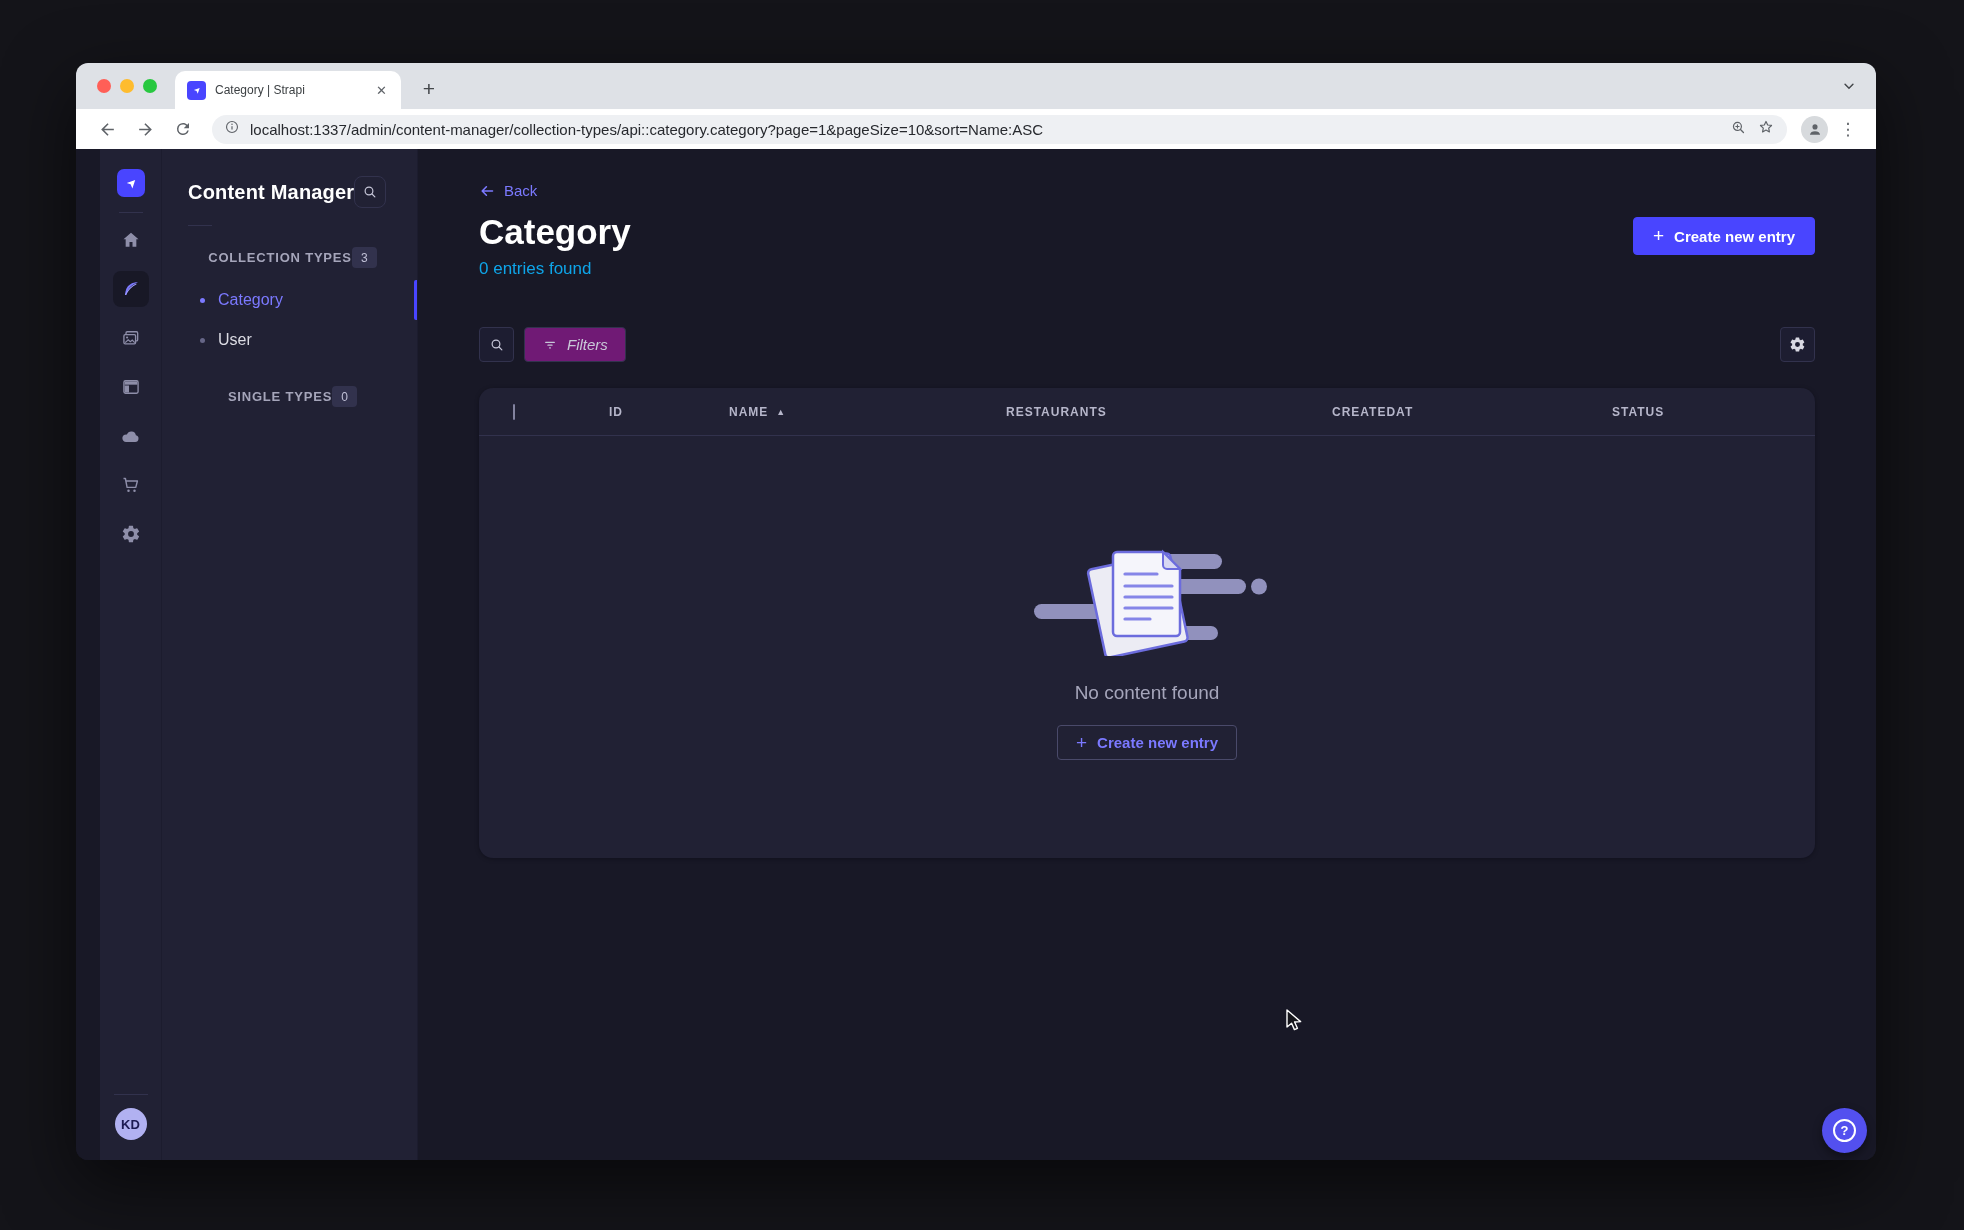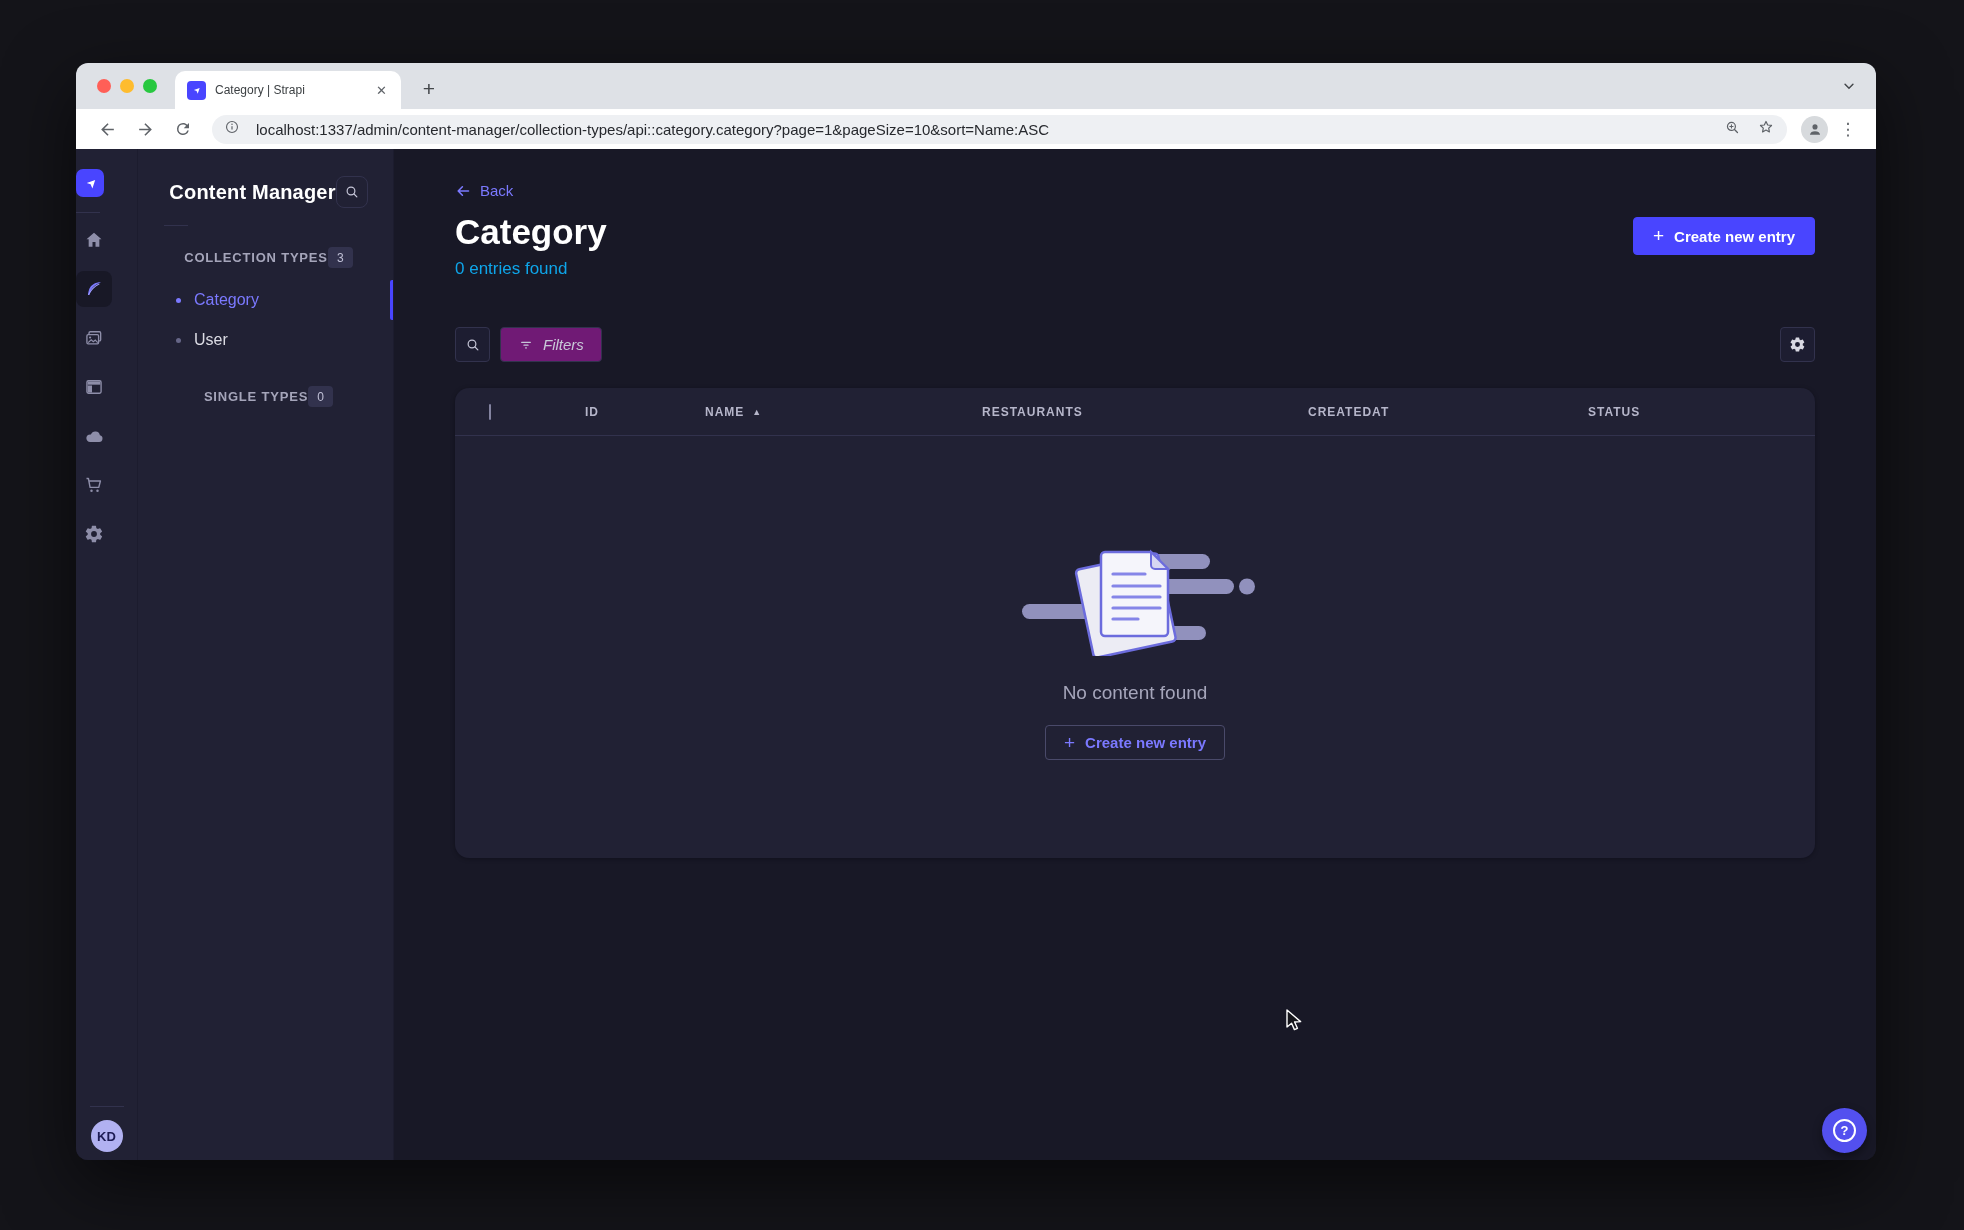--- a/index.html
+++ b/index.html
@@ -29,45 +29,45 @@
   .tab-title{ flex:1; font-size:12px; color:#3c4043; white-space:nowrap; overflow:hidden; }
   .tab-close{ font-size:13px; color:#5f6368; padding:2px 4px; border-radius:4px; }
   .new-tab{ position:absolute; left:340px; bottom:7px; width:26px; height:26px; display:flex;
     align-items:center; justify-content:center; font-size:21px; color:#44474b; border-radius:50%; }
   .tab-chevron{ position:absolute; right:14px; top:10px; width:26px; height:26px;
     display:flex; align-items:center; justify-content:center; }
 
   .toolbar{ height:40px; background:#ffffff; display:flex; align-items:center; padding:0 16px; gap:8px; flex:none; }
   .nav-ic{ width:30px; height:30px; border-radius:50%; display:flex; align-items:center; justify-content:center; flex:none; }
   .omnibox{ flex:1; height:29px; background:#eef0f3; border-radius:15px; display:flex; align-items:center;
-    padding:0 12px; gap:16px; margin:0 6px; min-width:0; }
+    padding:0 12px; gap:10px; margin:0 6px; min-width:0; }
   .url-text{ flex:1; font-size:15px; color:#27292e; white-space:nowrap; overflow:hidden; }
   .avatar-chrome{ width:27px; height:27px; border-radius:50%; background:#d7dadd; display:flex;
     align-items:center; justify-content:center; flex:none; }
   .menu-dots{ font-size:17px; color:#5f6368; width:24px; text-align:center; }
 
   
   .app{ flex:1; display:flex; background:#181826; position:relative; min-height:0; }
 
   .rail{ width:62px; background:#212134; border-right:1px solid #1c1c2e; display:flex; flex-direction:column;
-    align-items:flex-start; padding:20px 0 8px; flex:none; }
+    align-items:center; padding:20px 0 20px; flex:none;margin-left:24px; }
   .logo-tile{ width:28px; height:28px; border-radius:7px; background:#4945ff; display:flex;
     align-items:center; justify-content:center; }
   .rail-divider{ width:24px; border-top:1px solid #32324d; margin:15px 0 9px; }
   .rail-items{ display:flex; flex-direction:column; gap:13px; }
   .rail-item{ width:36px; height:36px; border-radius:8px; display:flex; align-items:center; justify-content:center; }
   .rail-item.active{ background:#181826; }
   .rail-bottom{ margin-top:auto; display:flex; flex-direction:column; align-items:center; gap:13px; width:100%; }
   .rail-bottom .rail-divider{ margin:0; width:34px; }
   .avatar-kd{ width:32px; height:32px; border-radius:50%; background:#b1b1f1; color:#1d1b54;
     font-size:13px; font-weight:700; display:flex; align-items:center; justify-content:center; }
 
   .subnav{ width:256px; background:#212134; border-right:1px solid #1c1c2e; padding-top:27px; flex:none;
     display:flex; flex-direction:column; }
-  .subnav-head{ display:flex; align-items:center; justify-content:center; padding:0 20px 0 26px; }
+  .subnav-head{ display:flex; align-items:center; justify-content:flex-start; padding:0 20px 0 26px; }
   .subnav-title{ font-size:20px; font-weight:700; color:#ffffff; letter-spacing:.2px; }
   .subnav-search{ width:32px; height:32px; border:1px solid #32324d; border-radius:8px; background:transparent;
     display:flex; align-items:center; justify-content:center; }
   .subnav-divider{ width:24px; border-top:1px solid #32324d; margin:17px 0 0 26px; }
   .section-label-row{ display:flex; align-items:center; justify-content:center; padding:0 20px 0 26px; margin-top:21px; }
   .section-label{ font-size:13px; font-weight:700; color:#a5a5ba; letter-spacing:.8px; }
   .badge{ min-width:25px; height:21px; padding:0 6px; background:#32324d; border-radius:4px; color:#c0c0d6;
     font-size:12px; display:flex; align-items:center; justify-content:center; }
   .subnav-list{ list-style:none; margin-top:12px; }
   .subnav-item{ height:40px; display:flex; align-items:center; gap:13px; padding-left:38px; position:relative;

